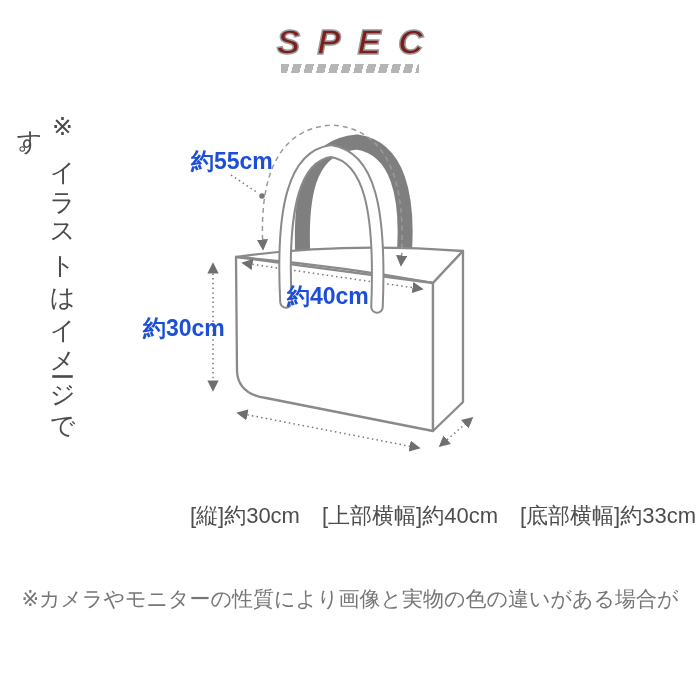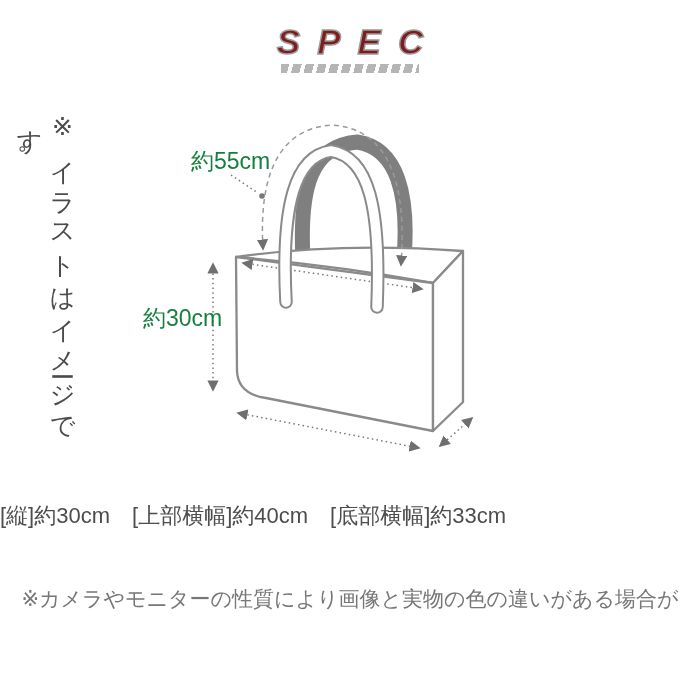--- a/index.html
+++ b/index.html
@@ -16,29 +16,29 @@
   .spec-underline{width:138px;height:9px;margin:2px auto 0 auto;
       background:repeating-linear-gradient(105deg,#b5b5b5 0 8px,#ffffff 8px 12px);}
 
   
   .vertical-note{position:absolute;left:14px;top:112px;height:330px;
       writing-mode:vertical-rl;text-orientation:mixed;
       font-size:25px;letter-spacing:3px;color:#4b4b4b;}
 
   
   .diagram-svg{position:absolute;left:0;top:0;width:700px;height:700px;}
-  .dim-label{position:absolute;font-size:23px;color:#15803d;white-space:nowrap;}
+  .dim-label{position:absolute;font-size:23px;color:#1d4ed8;white-space:nowrap;font-weight:bold;}
   .lbl-handle{left:191px;top:146px;}
   .lbl-top-width{left:287px;top:281px;}
-  .lbl-height{left:143px;top:303px;}
+  .lbl-height{left:143px;top:313px;}
   .lbl-bottom-width{left:278px;top:433px;}
   .lbl-depth{left:457px;top:423px;}
 
   
-  .spec-lines{position:absolute;left:0;top:502px;width:696px;text-align:left;
+  .spec-lines{position:absolute;left:0;top:502px;width:696px;text-align:right;
       font-size:22px;line-height:28px;color:#4d4d4d;}
   .notes{position:absolute;left:0;top:584px;width:700px;text-align:center;
       font-size:21px;line-height:30px;color:#767676;}
 </style>
 </head>
 <body>
 
 <div class="page">
 
   <div class="spec-header">
@@ -74,20 +74,21 @@
     <circle cx="262" cy="196" r="2.8" fill="#777777"></circle>
 
     <path d="M213,264 L213,390" fill="none" stroke="#777777" stroke-width="1.5" stroke-dasharray="1.5 3.2" marker-start="url(#arr)" marker-end="url(#arr)"></path>
 
     <path d="M238,413 L419,448" fill="none" stroke="#777777" stroke-width="1.5" stroke-dasharray="1.5 3.2" marker-start="url(#arr)" marker-end="url(#arr)"></path>
 
     <path d="M440,446 L472,418" fill="none" stroke="#777777" stroke-width="1.5" stroke-dasharray="1.5 3.2" marker-start="url(#arr)" marker-end="url(#arr)"></path>
   </svg>
 
   <div class="dim-label lbl-handle">約55cm</div>
+  <div class="dim-label lbl-top-width">約40cm</div>
   <div class="dim-label lbl-height">約30cm</div>
 
   <div class="spec-lines">
     <div>[縦]約30cm　[上部横幅]約40cm　[底部横幅]約33cm</div>
   </div>
 
   <div class="notes">
     <div>※カメラやモニターの性質により画像と実物の色の違いがある場合が</div>
   </div>
 

